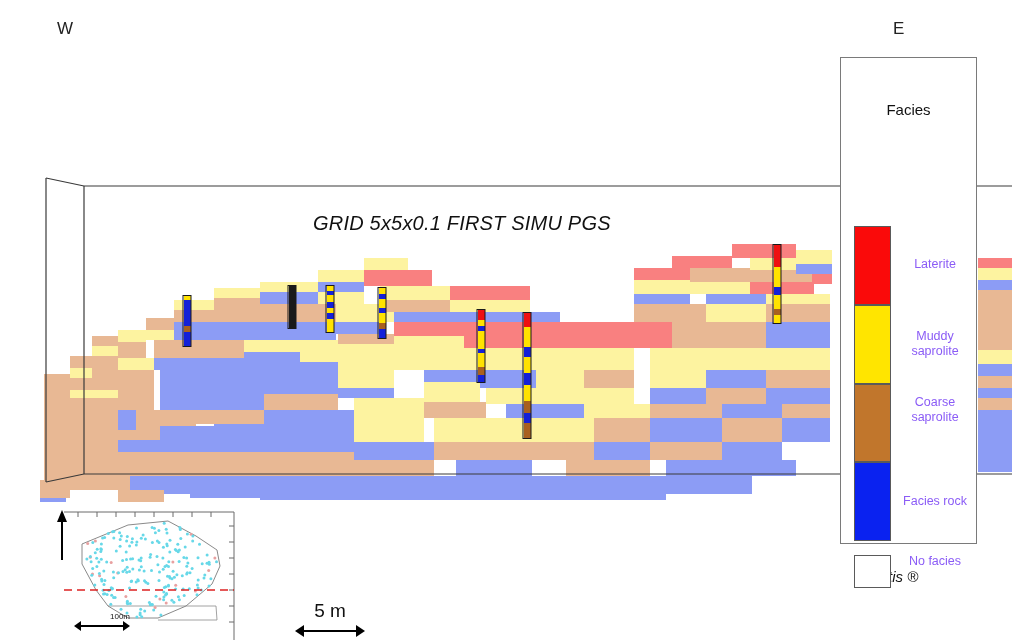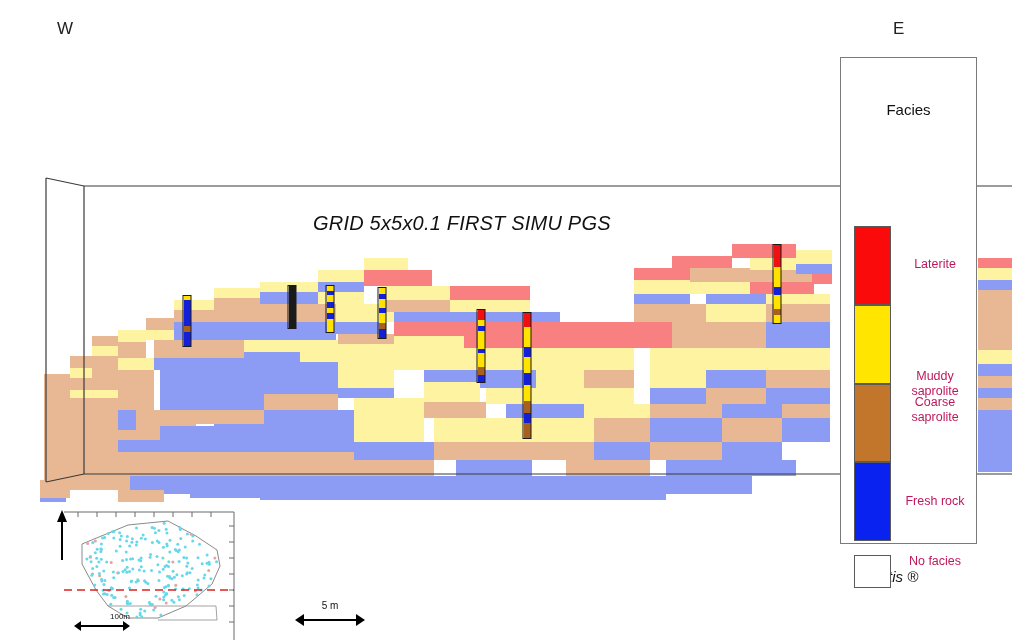--- a/index.html
+++ b/index.html
@@ -24,30 +24,30 @@
 
   
   #legend{left:840px;top:57px;width:137px;height:487px;background:#fff;
           border:1px solid #7a7a7a;box-sizing:border-box;z-index:40;}
   #legend-title{position:absolute;top:18px;left:0;width:100%;text-align:center;
                 font-size:15px;color:#111;margin-top:25px;}
   .legend-ramp{position:absolute;left:13px;top:168px;width:37px;height:315px;}
   .ramp-cell{position:absolute;left:0;width:37px;border:1px solid #5a5a5a;
              box-sizing:border-box;}
   .legend-label{position:absolute;left:52px;width:84px;text-align:center;
-                font-size:12.5px;line-height:15px;color:#be185d;}
+                font-size:12.5px;line-height:15px;color:#8b5cf6;}
   #legend-nofacies-swatch{position:absolute;left:13px;top:497px;width:37px;height:33px;
                           background:#fff;border:1px solid #5a5a5a;box-sizing:border-box;}
 
   
   #isatis{left:868px;top:568px;font-size:15px;font-style:italic;color:#111;}
 
   
   #scalebar-main{left:295px;top:600px;width:70px;}
-  #scalebar-main .sb-text{font-size:10px;text-align:center;color:#111;}
+  #scalebar-main .sb-text{font-size:19px;text-align:center;color:#111;}
   .sb-arrow{position:relative;height:14px;margin-top:2px;}
   .sb-line{position:absolute;left:8px;right:8px;top:6px;height:2.4px;background:#000;}
   .sb-head{position:absolute;top:1px;width:0;height:0;border-top:6px solid transparent;
            border-bottom:6px solid transparent;}
   .sb-head.l{left:0;border-right:9px solid #000;}
   .sb-head.r{right:0;border-left:9px solid #000;}
 
   
   #inset{left:36px;top:502px;width:200px;height:140px;background:#fff;}
   #inset-scale{position:absolute;left:38px;top:110px;width:56px;}
@@ -308,23 +308,23 @@
   <div id="legend-title">Facies</div>
   <div class="legend-ramp" id="legend-ramp">
       <div class="ramp-cell" style="top: 0px; height: 78.75px; background: rgb(250, 10, 10);"></div>
       <div class="ramp-cell" style="top: 78.75px; height: 78.75px; background: rgb(255, 229, 0);"></div>
       <div class="ramp-cell" style="top: 157.5px; height: 78.75px; background: rgb(193, 118, 44);"></div>
       <div class="ramp-cell" style="top: 236.25px; height: 78.75px; background: rgb(10, 34, 240);"></div>
     </div>
   <div id="legend-nofacies-swatch" style="background: rgb(255, 255, 255);"></div>
   <div class="legend-label" id="legend-nofacies-label" style="top:496px;">No facies</div>
 <div class="legend-label" style="top: 199.375px;">Laterite</div>
-    <div class="legend-label" style="top: 271.125px; margin-top: 40px;">Muddy<br>saprolite</div>
+    <div class="legend-label" style="top: 271.125px;">Muddy<br>saprolite</div>
     <div class="legend-label" style="top: 337px;">Coarse<br>saprolite</div>
-    <div class="legend-label" style="top: 435.625px;">Fresh rock</div>
+    <div class="legend-label" style="top: 435.625px;">Facies rock</div>
   </div>
 
 <div class="abs" id="isatis">Isatis ®</div>
 
 <div class="abs" id="scalebar-main">
   <div class="sb-text">5 m</div>
   <div class="sb-arrow">
     <div class="sb-line"></div>
     <div class="sb-head l"></div>
     <div class="sb-head r"></div>

